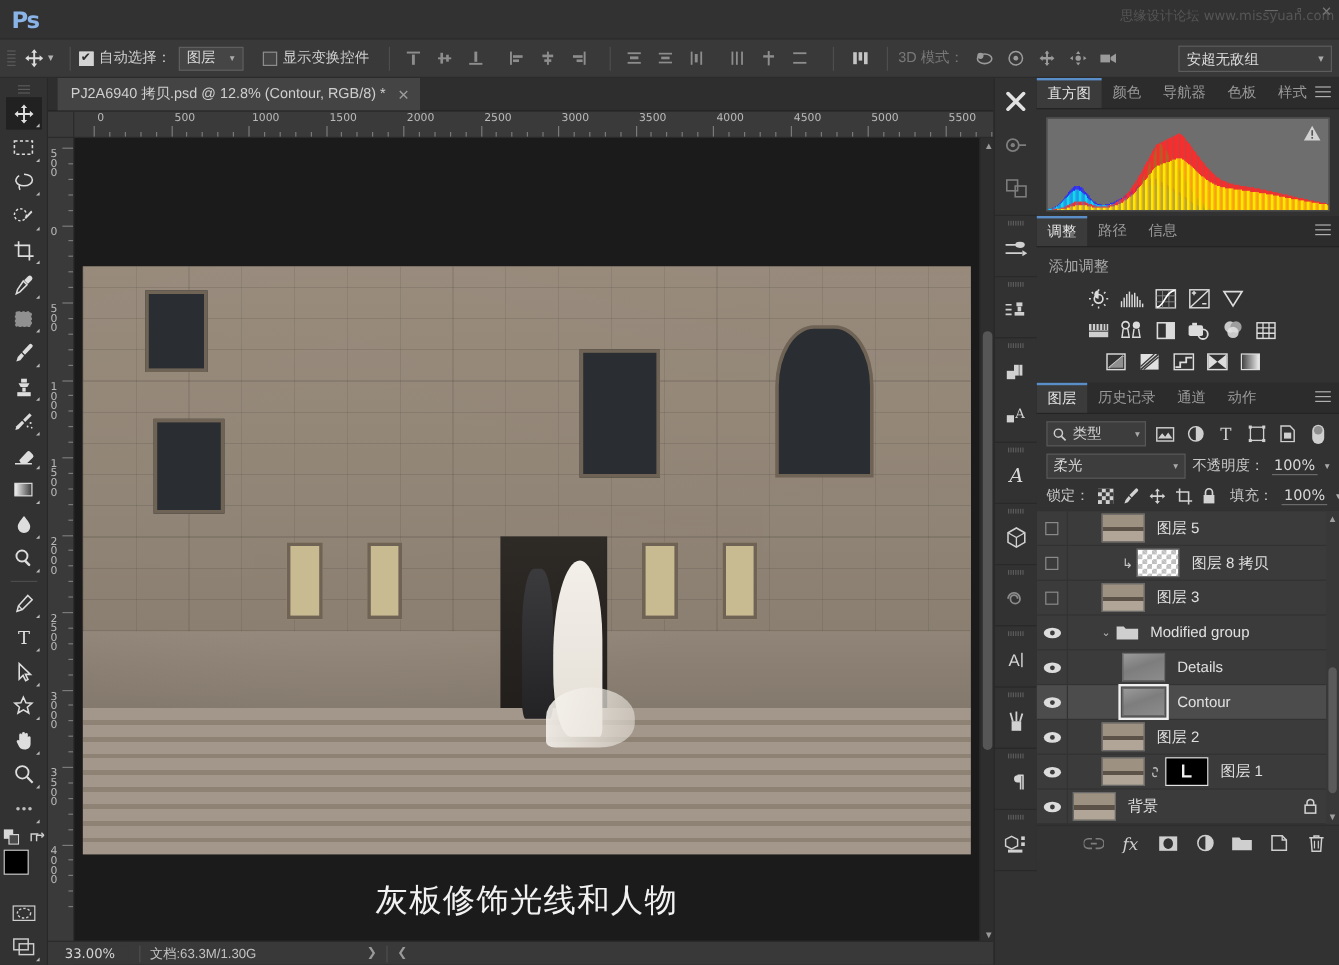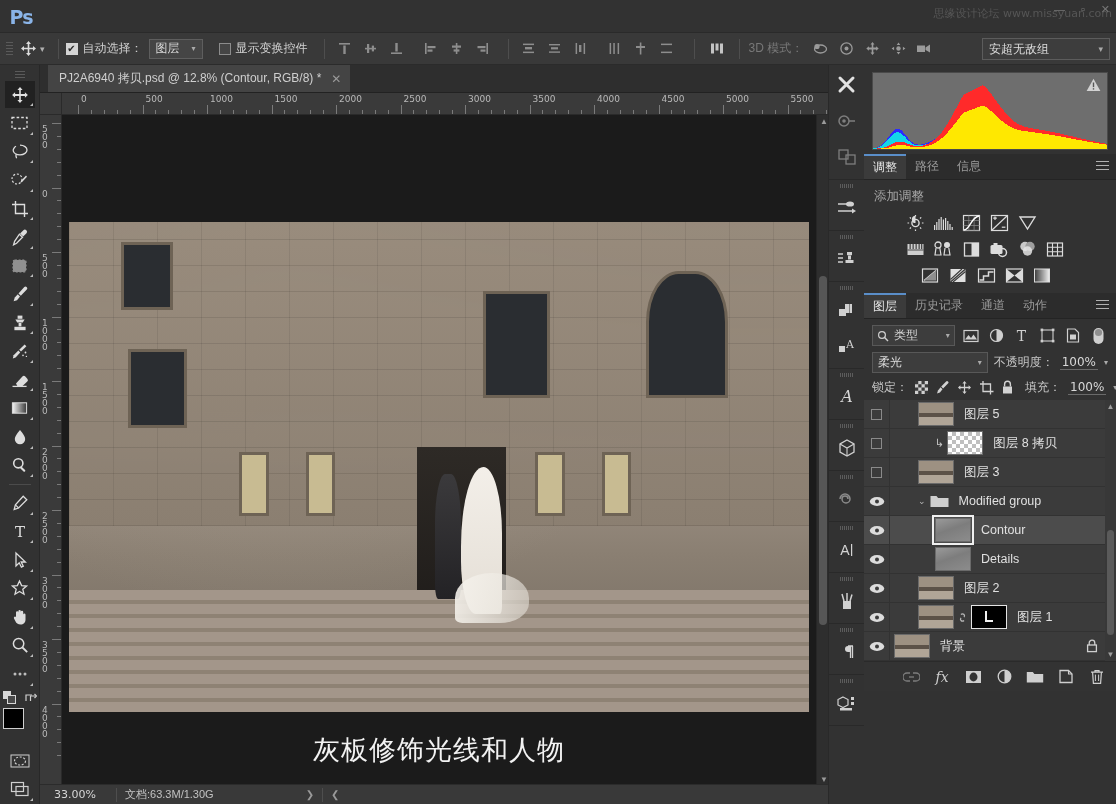--- a/index.html
+++ b/index.html
@@ -1077,20 +1077,42 @@
             <rect x="15" y="9" width="3" height="3" fill="#d0d0d0"></rect>
             <rect x="4" y="15" width="12" height="2.5" fill="#d0d0d0"></rect>
           </svg>
       </div>
     </div>
   </div>
 
   <div class="panels">
 
     <div class="panel">
+      <div class="ptabs" id="histo-tabs">
+        <div class="ptab active">
+            <span>直方图</span>
+          </div>
+          <div class="ptab">
+            <span>颜色</span>
+          </div>
+          <div class="ptab">
+            <span>导航器</span>
+          </div>
+          <div class="ptab">
+            <span>色板</span>
+          </div>
+          <div class="ptab">
+            <span>样式</span>
+          </div>
+          <div class="pmenu">
+            <i></i>
+            <i></i>
+            <i></i>
+          </div>
+      </div>
       <div class="histo-wrap">
         <div class="histo" id="histogram">
 
         <div class="bar" style="left: 0px; height: 1px; background: rgb(43, 43, 255);"></div>
             <div class="bar" style="left: 0px; height: 1px; background: rgb(19, 215, 232);"></div>
             <div class="bar" style="left: 1px; height: 1px; background: rgb(43, 43, 255);"></div>
             <div class="bar" style="left: 1px; height: 1px; background: rgb(19, 215, 232);"></div>
             <div class="bar" style="left: 2px; height: 1.21679px; background: rgb(43, 43, 255);"></div>
             <div class="bar" style="left: 2px; height: 1px; background: rgb(19, 215, 232);"></div>
             <div class="bar" style="left: 3px; height: 1.49599px; background: rgb(43, 43, 255);"></div>
@@ -2230,41 +2252,41 @@
             </div>
             <div style="width: 28px; flex: 0 0 auto;"></div>
             <span class="disc">⌄</span>
             <span class="folder">
               <svg width="19" height="14" viewBox="0 0 19 14">
                 <path d="M0.5 2 h6 l1.6 2 H18.5 V13 H0.5 Z" fill="#cfcfcf"></path>
               </svg>
             </span>
             <span class="lname">Modified group</span>
           </div>
+          <div class="layer">
+            <div class="eye">
+              <svg width="16" height="11" viewBox="0 0 16 11">
+                <ellipse cx="8" cy="5.5" rx="7.2" ry="4.4" fill="#dcdcdc"></ellipse>
+                <circle cx="8" cy="5.5" r="2" fill="#3b3b3b"></circle>
+              </svg>
+            </div>
+            <div style="width: 45px; flex: 0 0 auto;"></div>
+            <div class="thumb-box grayth"></div>
+            <span class="lname">Details</span>
+          </div>
           <div class="layer sel">
             <div class="eye">
               <svg width="16" height="11" viewBox="0 0 16 11">
                 <ellipse cx="8" cy="5.5" rx="7.2" ry="4.4" fill="#dcdcdc"></ellipse>
                 <circle cx="8" cy="5.5" r="2" fill="#3b3b3b"></circle>
               </svg>
             </div>
             <div style="width: 45px; flex: 0 0 auto;"></div>
             <div class="thumb-box grayth" style="outline: rgb(240, 240, 240) solid 2px; outline-offset: 1px;"></div>
             <span class="lname">Contour</span>
-          </div>
-          <div class="layer">
-            <div class="eye">
-              <svg width="16" height="11" viewBox="0 0 16 11">
-                <ellipse cx="8" cy="5.5" rx="7.2" ry="4.4" fill="#dcdcdc"></ellipse>
-                <circle cx="8" cy="5.5" r="2" fill="#3b3b3b"></circle>
-              </svg>
-            </div>
-            <div style="width: 45px; flex: 0 0 auto;"></div>
-            <div class="thumb-box grayth"></div>
-            <span class="lname">Details</span>
           </div>
           <div class="layer">
             <div class="eye">
               <svg width="16" height="11" viewBox="0 0 16 11">
                 <ellipse cx="8" cy="5.5" rx="7.2" ry="4.4" fill="#dcdcdc"></ellipse>
                 <circle cx="8" cy="5.5" r="2" fill="#3b3b3b"></circle>
               </svg>
             </div>
             <div style="width: 28px; flex: 0 0 auto;"></div>
             <div class="thumb-box imgthumb"></div>

